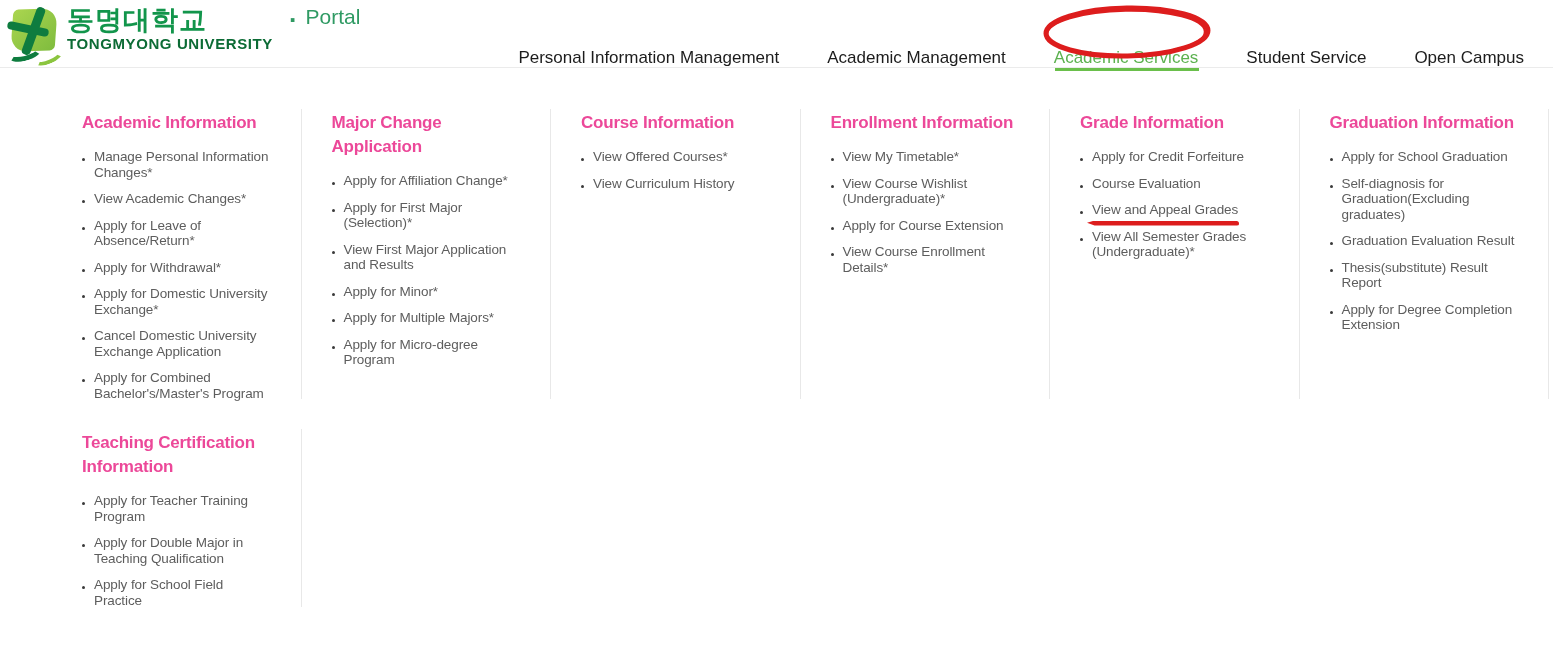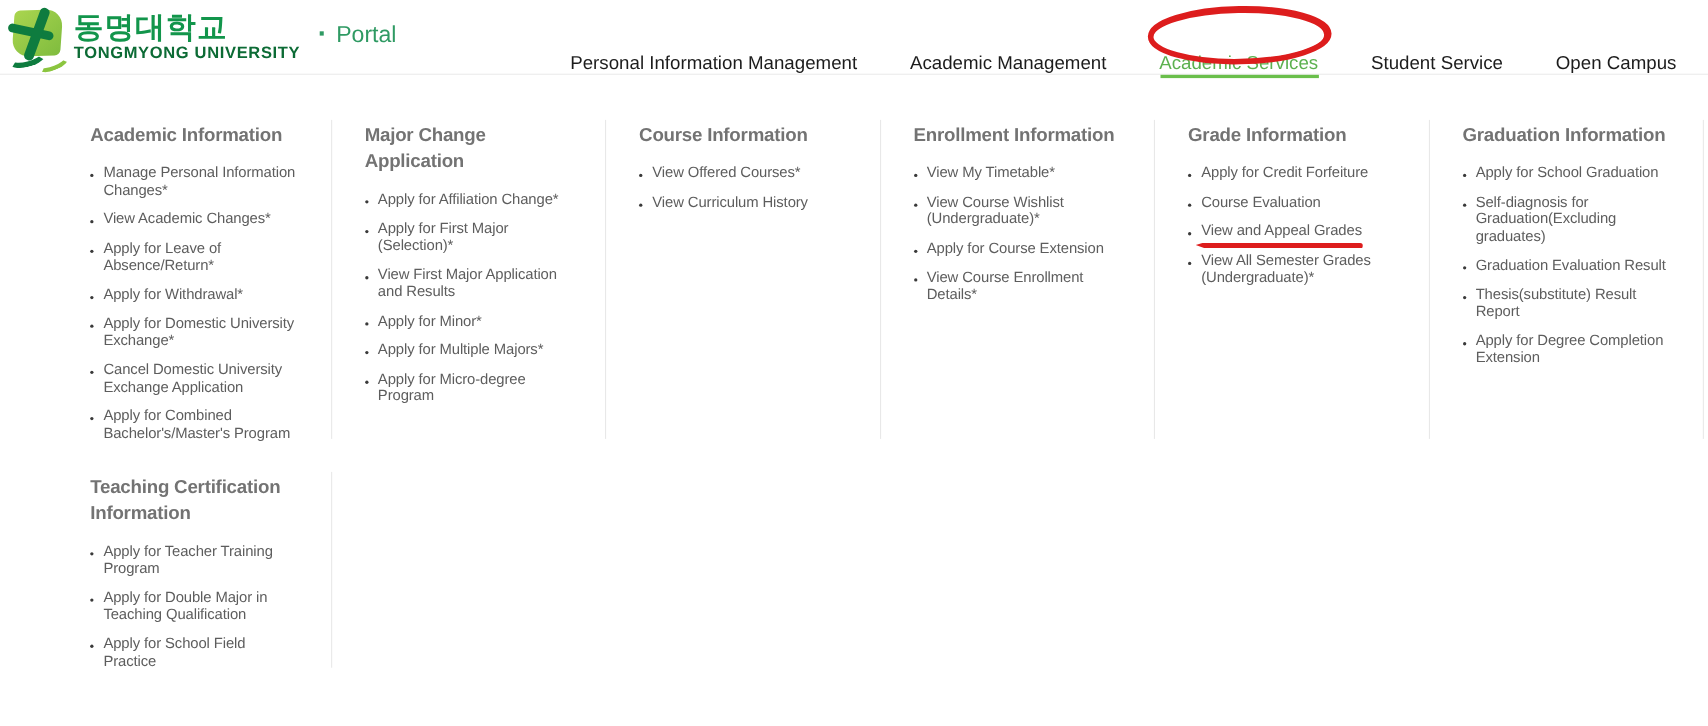--- a/index.html
+++ b/index.html
@@ -15,21 +15,21 @@
   .header {
     position: relative;
     height: 68px;
     border-bottom: 1px solid #ebebeb;
     display: flex;
     align-items: center;
     justify-content: space-between;
     padding: 0 29px 0 5px;
     background: #fff;
   }
-  .logo { display: flex; align-items: center; cursor: pointer; }
+  .logo { display: flex; cursor: pointer; }
   .leaf { position: relative; width: 56px; height: 58px; flex: none; }
   .leaf-main {
     position: absolute; left: 7px; top: 4px;
     width: 44px; height: 42px;
     background: linear-gradient(135deg, #aad54f 0%, #7fbc3e 100%);
     border-radius: 5px 16px 5px 16px;
     transform: skewX(-6deg) rotate(-2deg);
   }
   .leaf-t-v {
     position: absolute; left: 24px; top: 1px;
@@ -107,21 +107,21 @@
     row-gap: 30px;
   }
   .section {
     border-right: 1px solid #e8e8e8;
     padding: 2px 26px 0 30px;
   }
   .section.row2 { grid-row: 2; grid-column: 1; }
   .section h3 {
     font-size: 17px;
     font-weight: 700;
-    color: #737373;
+    color: #ec4899;
     line-height: 24px;
     letter-spacing: -0.2px;
     margin-bottom: 14px;
     max-width: 190px;
   }
   .section ul { list-style: none; }
   .menu-item {
     display: flex;
     gap: 9px;
     margin-bottom: 11px;

